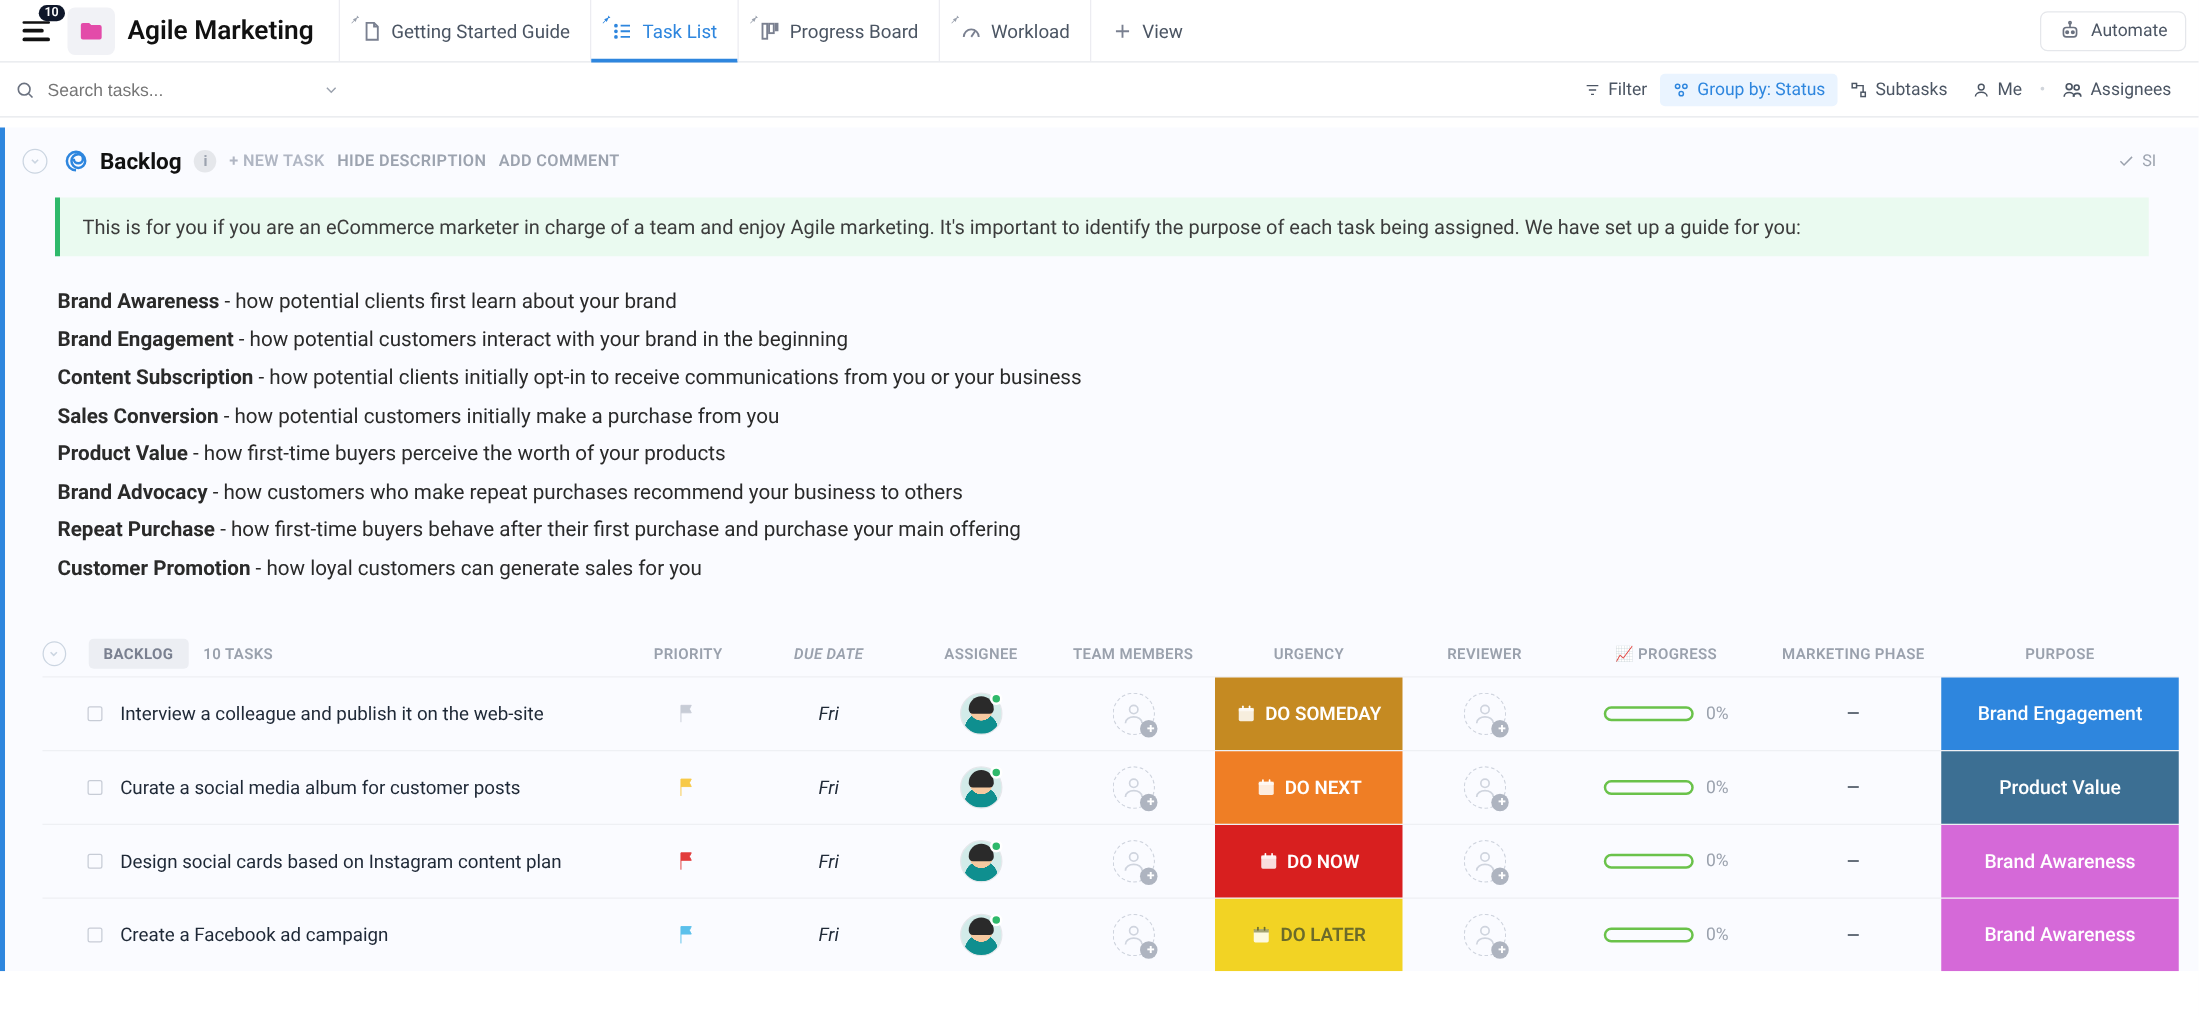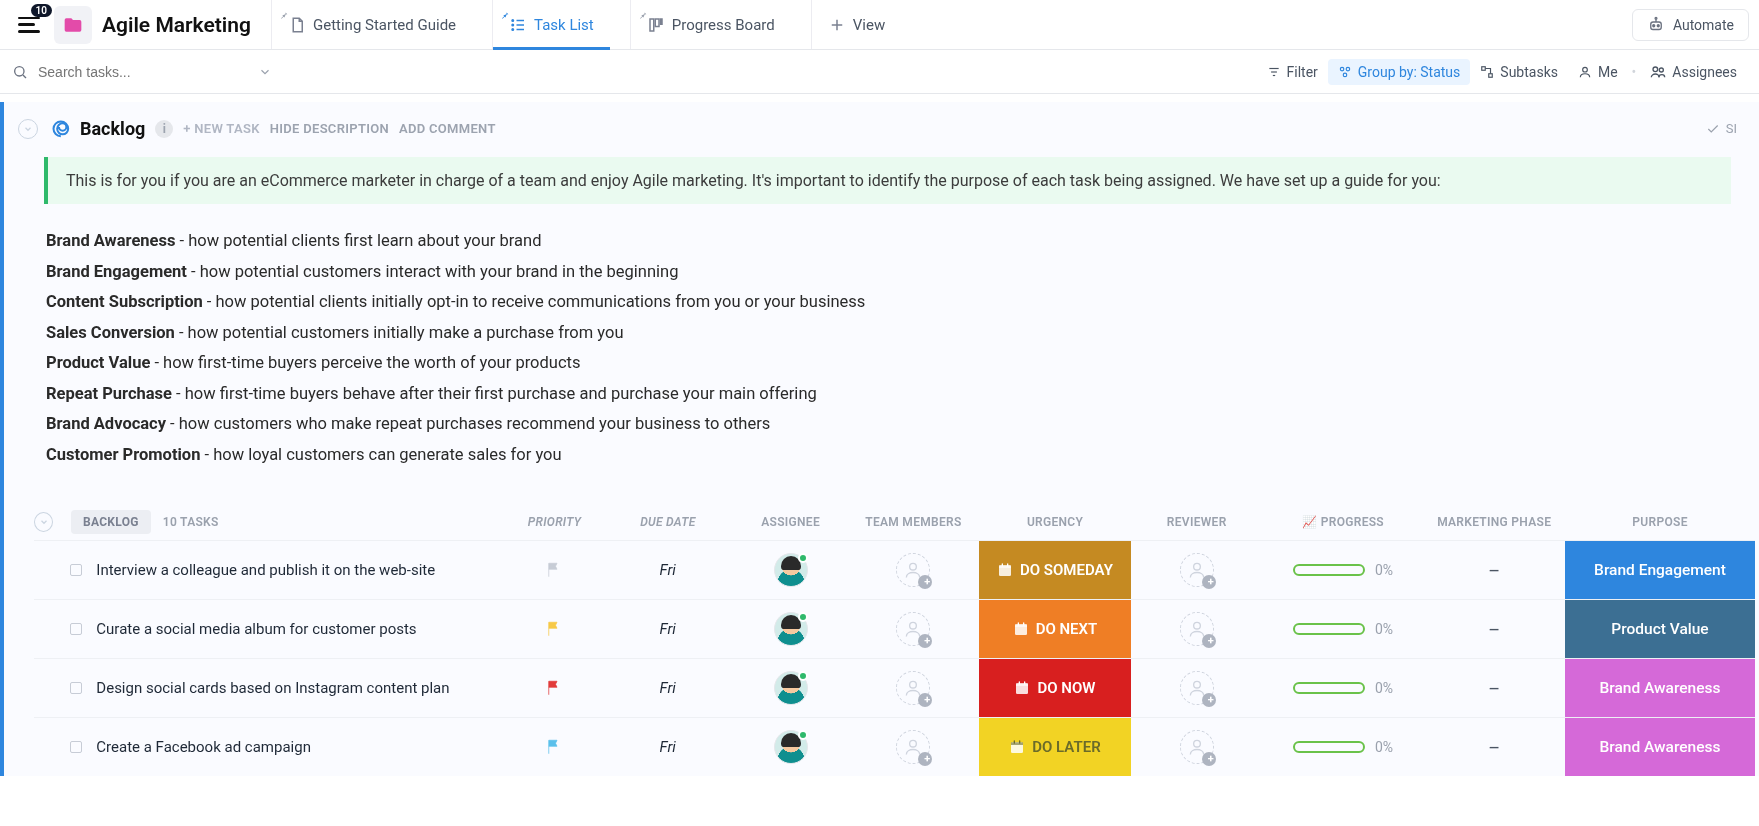--- a/index.html
+++ b/index.html
@@ -33,21 +33,21 @@
   }
   .folder-chip {
     width:38px; height:38px;
     background:#f1f2f6; border-radius:6px;
     display:flex; align-items:center; justify-content:center; margin:0 10px 0 6px;
   }
   .folder-chip svg { width:20px; height:20px; }
   .space-title {
     font-size:21px; font-weight:600; color:#111; margin-right:20px;
   }
-  .tabs { display:flex; align-items:center; height:100%;gap:20px; }
+  .tabs { display:flex; align-items:center; height:100%; }
   .tab {
     display:flex; align-items:center; gap:7px;
     padding:0 16px; height:100%;
     color:#4b5563; font-size:15px; cursor:pointer;
     border-left:1px solid #ececf1;
     position:relative;
   }
   .tab .pin-icon { position:absolute; top:6px; left:7px; }
   .tab.active { color:#2e86de; }
   .tab.active::after {
@@ -76,21 +76,21 @@
   .toolbar-spacer { flex:1; }
   .tool-item { display:flex; align-items:center; gap:6px; padding:5px 10px; cursor:pointer; color:#4b5563; border-radius:4px;}
   .tool-item.active { background:#eaf4ff; color:#2e86de; }
   .tool-divider { color:#d1d5db; padding:0 4px;}
 
   
   .content { padding:0; }
   .group-block {
     border-left:4px solid #2e86de;
     margin:8px 0 0 0;
-    padding:8px 4px 0 0;
+    padding:8px 16px 0 0;
     background:#fafbff;
   }
   .group-head {
     display:flex; align-items:center; gap:10px;
     padding:6px 18px 10px 14px;
   }
   .collapse-circle {
     width:20px; height:20px; border:1.5px solid #cbd5e1; border-radius:50%;
     display:flex; align-items:center; justify-content:center; color:#cbd5e1;
     cursor: pointer;
@@ -123,21 +123,21 @@
     display:flex; align-items:center; height:36px;
     font-size:12px; color:#9aa1ad; letter-spacing:.3px; font-weight:600;
   }
   .th-left { display:flex; align-items:center; gap:12px; }
   .status-chip {
     background:#eceef3; color:#7a8090; font-size:12px; font-weight:700;
     padding:5px 12px; border-radius:4px;
   }
   .col-task { width:470px; padding-left:8px;}
   .col { text-align:center; }
-  .col-priority{ width:100px;font-style:italic;}
+  .col-priority{ width:100px;}
   .col-due{ width:140px;font-style:italic;}
   .col-assignee{ width:120px;}
   .col-team{ width:140px;}
   .col-urgency{ width:160px;}
   .col-reviewer{ width:140px;}
   .col-progress{ width:170px;}
   .col-phase{ width:150px;}
   .col-purpose{ flex:1; min-width:190px;}
 
   .row {
@@ -251,20 +251,30 @@
     <div class="tab">
       <span class="pin-icon"><svg viewBox="0 0 24 24" fill="#9aa1ad">
             <path d="M14 4l6 6-4 1-3 7-2-2-5 5-1-1 5-5-2-2 7-3 1-4z"></path>
           </svg></span>
       <svg viewBox="0 0 24 24" fill="none" stroke="#7a8090" stroke-width="2">
           <rect x="4" y="4" width="5" height="16"></rect>
           <rect x="11" y="4" width="5" height="10"></rect>
           <rect x="18" y="4" width="2" height="7"></rect>
         </svg>
       <span>Progress Board</span>
+    </div>
+    <div class="tab">
+      <span class="pin-icon"><svg viewBox="0 0 24 24" fill="#9aa1ad">
+            <path d="M14 4l6 6-4 1-3 7-2-2-5 5-1-1 5-5-2-2 7-3 1-4z"></path>
+          </svg></span>
+      <svg viewBox="0 0 24 24" fill="none" stroke="#7a8090" stroke-width="2">
+          <path d="M4 18a8 8 0 0 1 16 0"></path>
+          <line x1="12" y1="18" x2="16" y2="12"></line>
+        </svg>
+      <span>Workload</span>
     </div>
     <div class="tab" style="border-left:1px solid #ececf1">
       <svg viewBox="0 0 24 24" fill="none" stroke="#7a8090" stroke-width="2">
           <line x1="12" y1="5" x2="12" y2="19"></line>
           <line x1="5" y1="12" x2="19" y2="12"></line>
         </svg>
       <span>View</span>
     </div>
   </div>
 
@@ -367,22 +377,22 @@
     <div class="desc-banner">
       <span>This is for you if you are an eCommerce marketer in charge of a team and enjoy Agile marketing. It's important to identify the purpose of each task being assigned. We have set up a guide for you:</span>
     </div>
 
     <div class="defs">
       <div class="def-line"><b>Brand Awareness</b><span> - how potential clients first learn about your brand</span></div>
       <div class="def-line"><b>Brand Engagement</b><span> - how potential customers interact with your brand in the beginning</span></div>
       <div class="def-line"><b>Content Subscription</b><span> - how potential clients initially opt-in to receive communications from you or your business</span></div>
       <div class="def-line"><b>Sales Conversion</b><span> - how potential customers initially make a purchase from you</span></div>
       <div class="def-line"><b>Product Value</b><span> - how first-time buyers perceive the worth of your products</span></div>
+      <div class="def-line"><b>Brand Advocacy</b><span> - how customers who make repeat purchases recommend your business to others</span></div>
       <div class="def-line"><b>Repeat Purchase</b><span> - how first-time buyers behave after their first purchase and purchase your main offering</span></div>
-      <div class="def-line"><b>Brand Advocacy</b><span> - how customers who make repeat purchases recommend your business to others</span></div>
       <div class="def-line"><b>Customer Promotion</b><span> - how loyal customers can generate sales for you</span></div>
     </div>
 
     <div class="table-wrap">
       <div class="table-head">
         <div class="collapse-circle" style="margin-right:10px">
           <svg width="10" height="10" viewBox="0 0 24 24" fill="none" stroke="currentColor" stroke-width="3">
               <polyline points="6 9 12 15 18 9"></polyline>
             </svg>
         </div>

